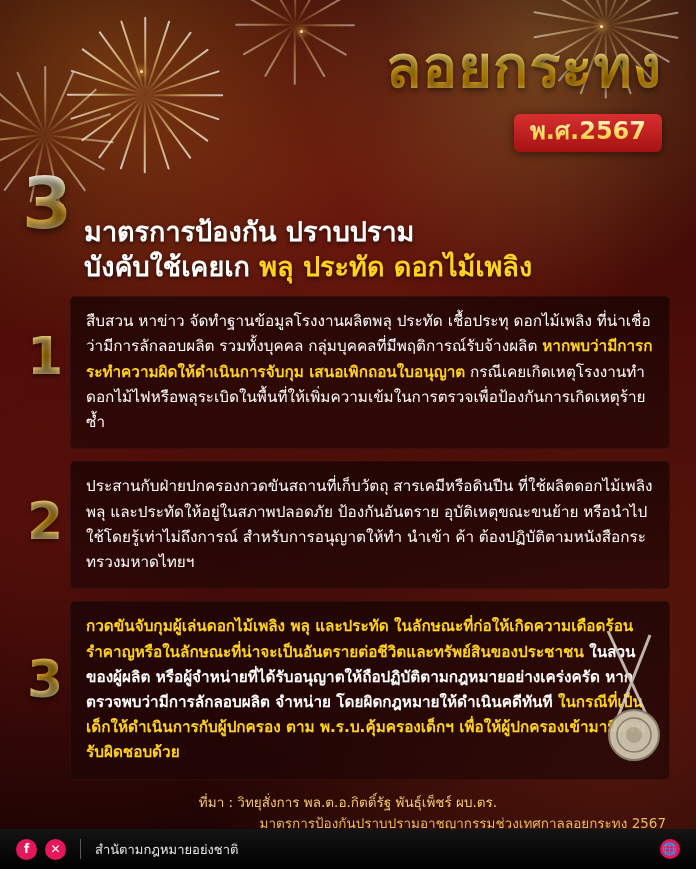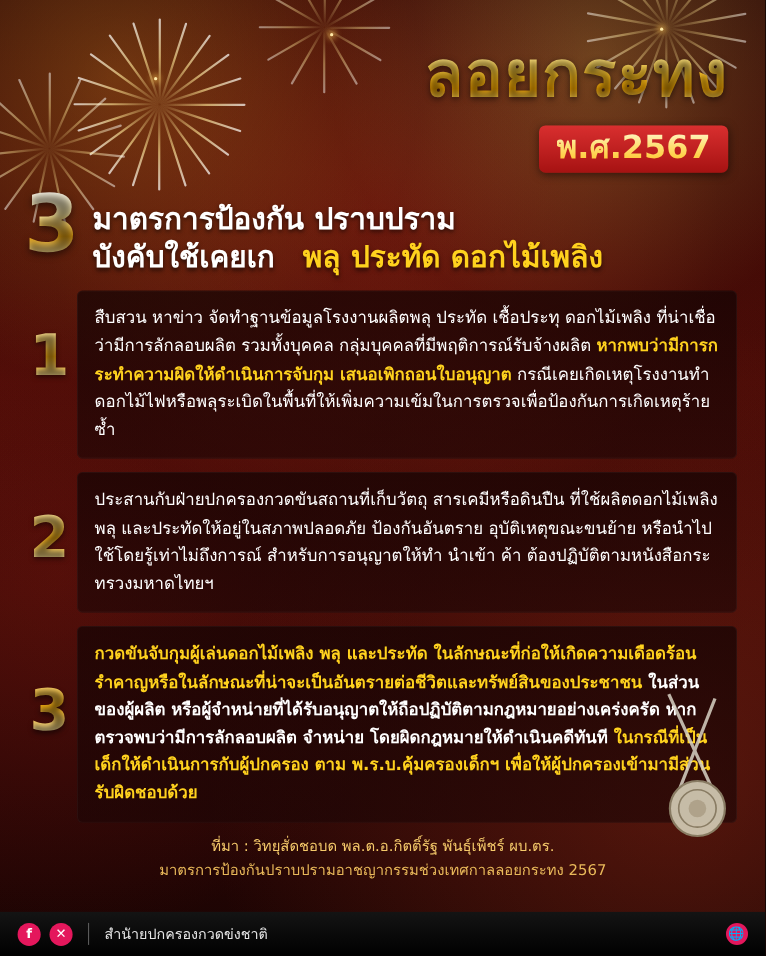--- a/index.html
+++ b/index.html
@@ -45,37 +45,37 @@
     text-shadow: 0 2px 6px rgba(0,0,0,.55);
     line-height: 1.1;
   }
   .title-year-wrap {
     position: absolute; right: 34px; top: 114px;
     background: linear-gradient(180deg, #d92f2f 0%, #a61212 100%);
     border-radius: 6px; padding: 4px 16px 6px 16px;
     box-shadow: 0 2px 8px rgba(0,0,0,.5);
   }
   .title-year {
-    font-size: 29px; font-weight: 700; line-height: 1.15;
+    font-size: 24px; font-weight: 700; line-height: 1.15;
     background: linear-gradient(180deg,#fff8d2 0%,#ffdf73 45%,#ffc01e 100%);
     -webkit-background-clip: text; background-clip: text; color: transparent;
   }
 
   
   .subhead { position: relative; padding: 8px 28px 0 22px; display: flex; align-items: flex-start; }
   .big3 {
     font-size: 72px; font-weight: 700; line-height: .92; margin-right: 12px; margin-top: -6px;
     background: linear-gradient(180deg,#ffffff 0%,#ffe9a0 38%,#e8a310 68%,#fff3c0 100%);
     -webkit-background-clip: text; background-clip: text; color: transparent;
     text-shadow: 0 3px 7px rgba(0,0,0,.5);
   }
   .subhead-lines { padding-top: 6px; }
-  .sh-l1 { font-size: 27px; font-weight: 700; color: #ffffff; line-height: 1.3; text-shadow: 0 2px 4px rgba(0,0,0,.6); }
+  .sh-l1 { font-size: 27px; font-weight: 700; color: #ffffff; line-height: 1.3; text-shadow: 0 2px 4px rgba(0,0,0,.6); margin-top: 32px; }
   .sh-l2 { font-size: 27px; font-weight: 700; line-height: 1.3; color: #ffffff; text-shadow: 0 2px 4px rgba(0,0,0,.6); }
-  .sh-l2 .gold { color: #ffd21e; margin-left: 16px; }
+  .sh-l2 .gold { color: #ffd21e; }
 
   
   .measures { position: relative; padding: 12px 26px 0 20px; }
   .measure { display: flex; align-items: flex-start; margin-bottom: 12px; }
   .m-num {
     width: 50px; flex: 0 0 50px; text-align: center;
     font-size: 52px; font-weight: 700; line-height: 1;
     background: linear-gradient(180deg,#ffffff 0%,#ffeaa6 40%,#e9a611 70%,#fff4c6 100%);
     -webkit-background-clip: text; background-clip: text; color: transparent;
     text-shadow: 0 2px 5px rgba(0,0,0,.5);
@@ -93,21 +93,21 @@
   }
   .m-body .hl { color: #ffd21e; font-weight: 700; }
   .m-body.bold-all { font-weight: 700; }
   .m3 .m-num { padding-top: 52px; }
 
   
   .credit {
     text-align: center; color: #f4c96a; font-size: 13.5px; line-height: 1.6;
     margin-top: 2px; padding: 0 30px 0 30px; position: relative;
   }
-  .credit .c2 { color: #e9b95a; }
+  .credit .c2 { color: #e9b95a; text-align: right; }
 
   
   .bottombar {
     position: absolute; left: 0; bottom: 0; width: 696px; height: 40px;
     background: linear-gradient(180deg,#141414 0%, #000000 100%);
     display: flex; align-items: center; justify-content: space-between;
     padding: 0 16px;
   }
   .bb-left { display: flex; align-items: center; gap: 8px; }
   .soc { width: 21px; height: 21px; border-radius: 50%; display: flex; align-items: center; justify-content: center;
@@ -251,29 +251,29 @@
     <g stroke="#d8d2c4" stroke-width="3" fill="none" opacity="0.9">
       <line x1="18" y1="8" x2="62" y2="104"></line>
       <line x1="60" y1="12" x2="24" y2="104"></line>
     </g>
     <circle cx="44" cy="112" r="25" fill="#cfc6b0" stroke="#8d8268" stroke-width="2"></circle>
     <circle cx="44" cy="112" r="17" fill="none" stroke="#8d8268" stroke-width="1.5"></circle>
     <circle cx="44" cy="112" r="8" fill="#b6ab92"></circle>
   </svg>
 
   <div class="credit">
-    <div class="c1">ที่มา : วิทยุสั่ดชอบด พล.ต.อ.กิตติ์รัฐ พันธุ์เพ็ชร์ ผบ.ตร.</div>
+    <div class="c1">ที่มา : วิทยุสั่งการ พล.ต.อ.กิตติ์รัฐ พันธุ์เพ็ชร์ ผบ.ตร.</div>
     <div class="c2">มาตรการป้องกันปราบปรามอาชญากรรมช่วงเทศกาลลอยกระทง 2567</div>
   </div>
 
   <div class="bottombar">
     <div class="bb-left">
       <div class="soc fb">f</div>
       <div class="soc x">✕</div>
       <div class="bb-sep"></div>
-      <div class="bb-text">สำนัายปกครองกวดข่งชาติ</div>
+      <div class="bb-text">สำนัตามกฎหมายอย่งชาติ</div>
     </div>
     <div class="bb-right">
       <div class="globe">🌐</div>
     </div>
   </div>
 
 </div>
 
 </body></html>

